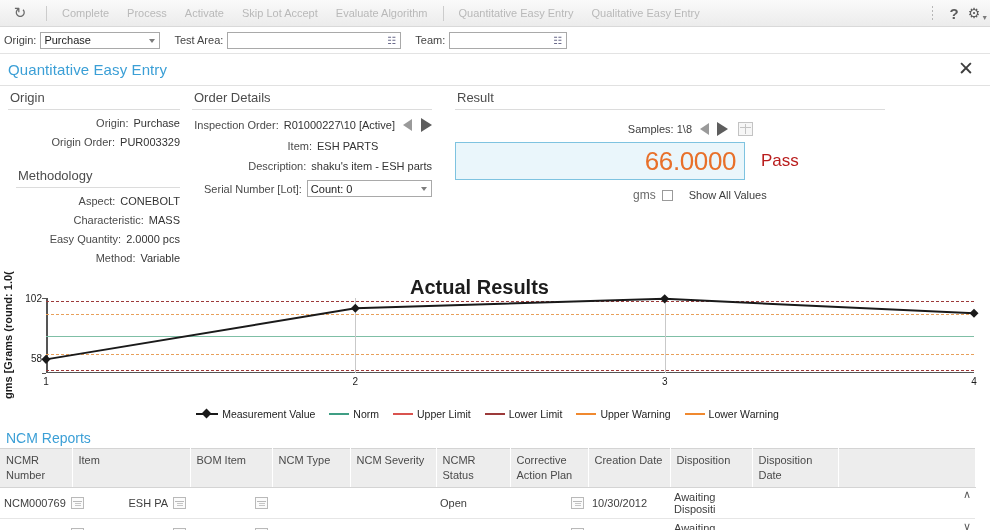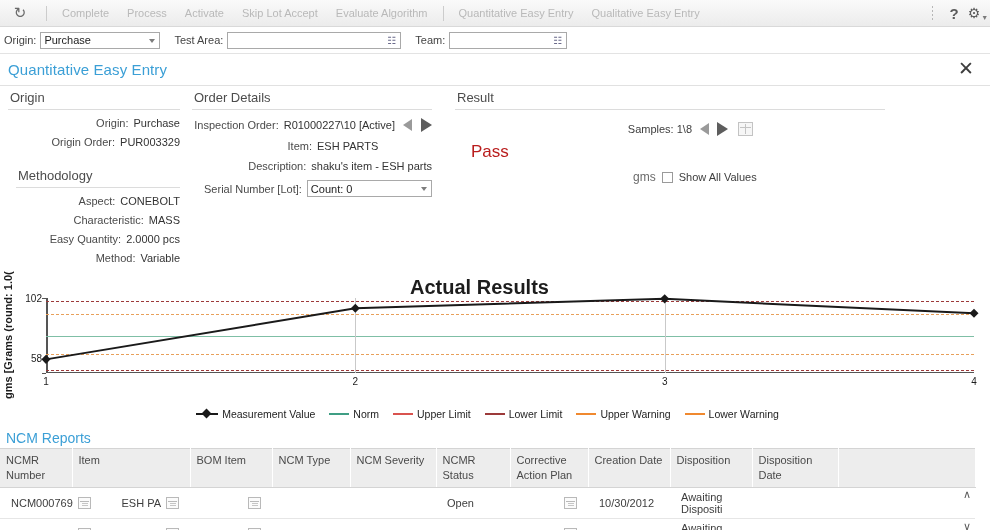--- a/index.html
+++ b/index.html
@@ -148,21 +148,21 @@
   }
   .result-val { font-size: 26px; color: #e8702a; letter-spacing: -0.4px; }
   .result-pass { font-size: 17px; color: #b91c1c; margin-left: 16px; }
   .unit-row {
     display: flex; align-items: center; margin-top: 8px; padding-left: 178px; gap: 6px;
   }
   .unit-txt { font-size: 12px; color: #6a6a6a; }
   .chk {
     width: 11px; height: 11px; border: 1px solid #9a9a9a; background: #fff; cursor: pointer;
   }
-  .chk-label { font-size: 11px; color: #3d3d3d; }
+  .chk-label { font-size: 11px; color: #3d3d3d; margin-left: 10px; }
 
   
   .chartwrap { position: absolute; left: 0; top: 268px; width: 975px; height: 165px; }
   .chart-title {
     position: absolute; left: 0; right: 16px; top: 8px; text-align: center;
     font-size: 20px; font-weight: bold; color: #1d1d1d;
   }
   .ylabel {
     position: absolute; left: 2px; top: 2px; width: 18px; height: 130px;
     writing-mode: vertical-rl; transform: rotate(180deg);
@@ -200,21 +200,21 @@
   }
   .ncm-table { width: 975px; border-collapse: collapse; table-layout: fixed; }
   .ncm-table th {
     background: #ededed; border-right: 1px solid #ffffff; border-bottom: 1px solid #d4d4d4;
     border-top: 1px solid #d4d4d4;
     font-size: 11px; font-weight: normal; color: #4a4a4a; text-align: left;
     padding: 4px 6px; height: 38px; vertical-align: top; line-height: 15px;
   }
   .ncm-table td {
     border-bottom: 1px solid #e6e6e6; font-size: 11px; color: #3d3d3d;
-    padding: 3px 11px; height: 19px; vertical-align: middle; background: #ffffff;
+    padding: 3px 4px; height: 19px; vertical-align: middle; background: #ffffff;
   }
   .cellflex { display: flex; align-items: center; gap: 5px; }
   .cellflex.right { justify-content: flex-end; }
   .vh {
     width: 13px; height: 12px; border: 1px solid #b9b9b9; background: #fbfbfb;
     position: relative; flex: 0 0 auto; cursor: pointer;
   }
   .vh::before {
     content: ""; position: absolute; left: 1px; right: 1px; top: 2.5px; height: 1px; background: #b9b9b9;
   }
@@ -344,20 +344,23 @@
       <div class="sect-head">Result</div>
 
       <div class="samples-row">
         <span class="samples-txt">Samples: 1\8</span>
         <span class="arr-l"></span>
         <span class="arr-r"></span>
         <span class="grid-btn"></span>
       </div>
 
       <div class="result-row">
+        <div class="result-box">
+          <span class="result-val">66.0000</span>
+        </div>
         <span class="result-pass">Pass</span>
       </div>
 
       <div class="unit-row">
         <span class="unit-txt">gms</span>
         <span class="chk"></span>
         <span class="chk-label">Show All Values</span>
       </div>
     </div>
   </div>

